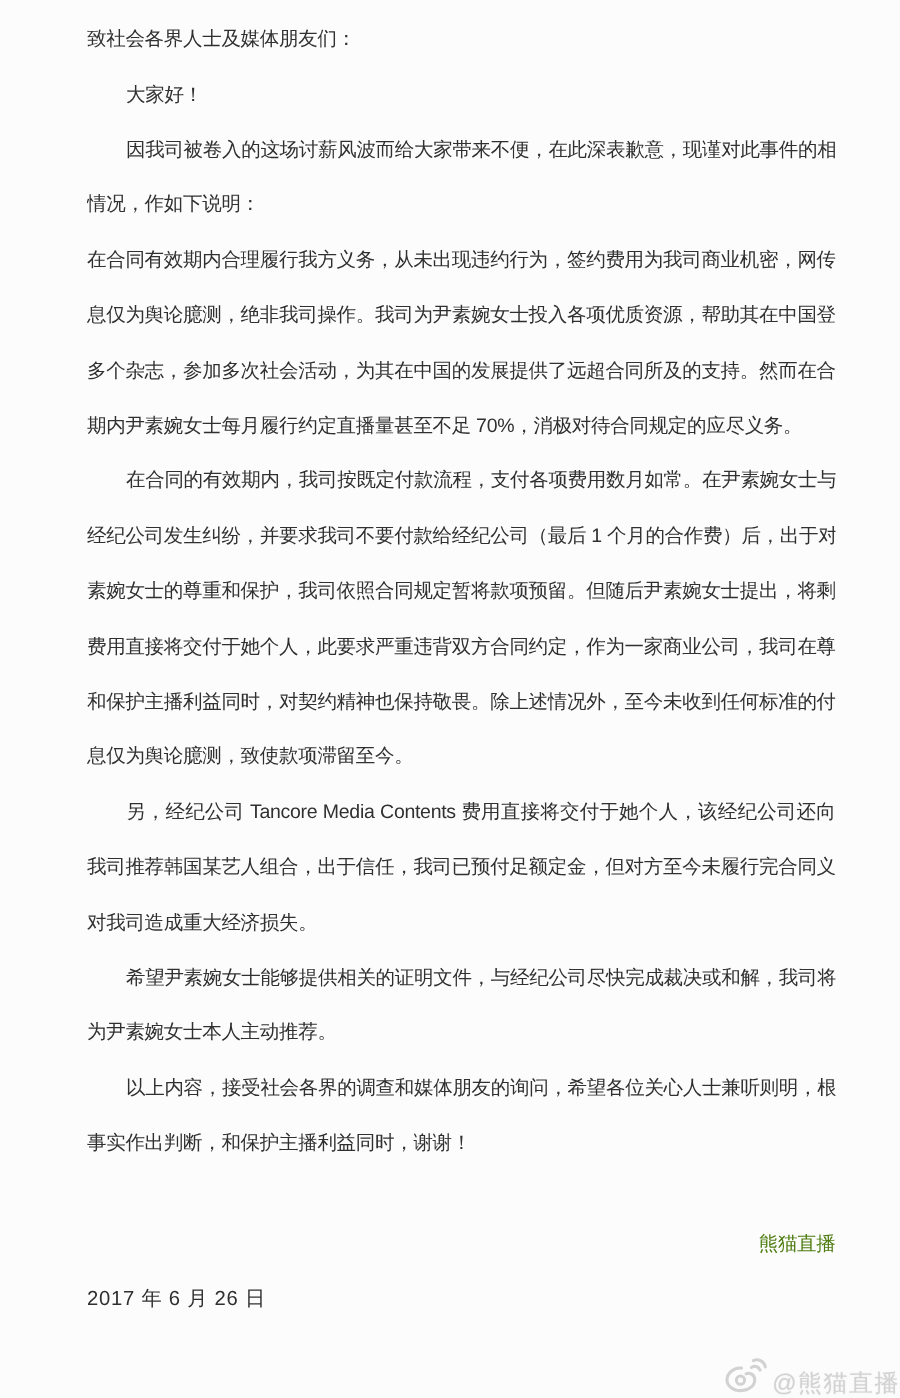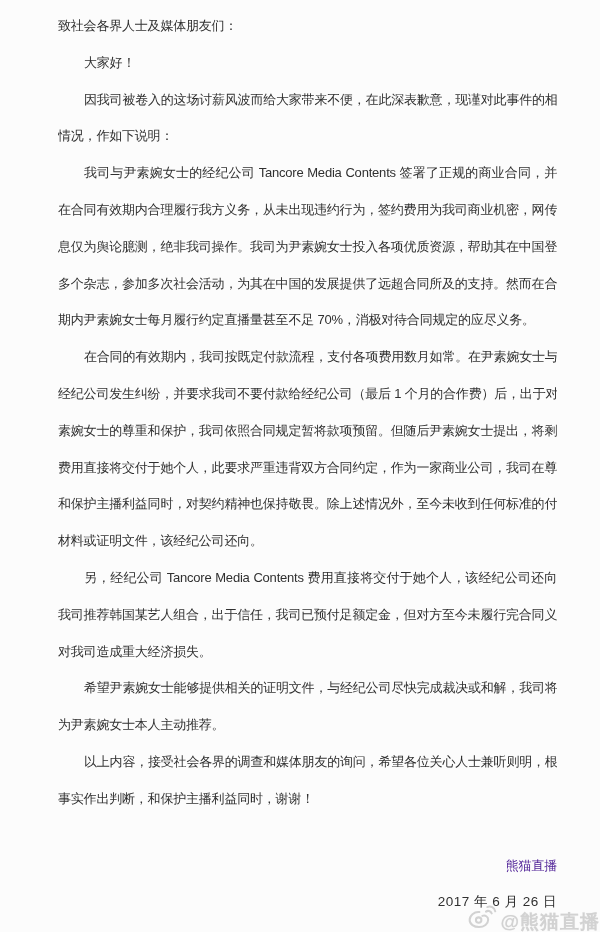--- a/index.html
+++ b/index.html
@@ -32,67 +32,66 @@
   .line.last {
     text-align-last: left;
   }
   .line.indent { text-indent: 2em; }
   .sig-block { width: 499px; }
   .signature {
     margin-top: 30px;
     height: 36.8px; line-height: 36.8px;
     font-size: 13px; letter-spacing: -0.2px;
     text-align: right;
-    color: #4c1d95;
+    color: #4d7c0f;
   }
   .sig-date {
     height: 36.8px; line-height: 36.8px;
     font-size: 13.5px; letter-spacing: 0.5px;
-    text-align: right;
+    text-align: left;
     color: #303030;
   }
   .watermark {
     position: absolute;
     right: 0; bottom: 1px;
     display: flex;
     align-items: flex-end;
     gap: 3px;
     pointer-events: none;
   }
   .wm-icon { display: inline-block; line-height: 0; padding-bottom: 1px; }
   .wm-text {
-    font-size: 19px;
-    font-weight: 700;
+    font-size: 16px;
+    font-weight: 400;
     letter-spacing: 1px;
     color: #d2d2d2;
     line-height: 1;
     text-shadow: 0 0 1px #e6e6e6;
   }
 </style>
 </head>
 <body>
 
 <div class="page">
 
   <div class="doc-body" id="doc-body">
       <div class="line last">致社会各界人士及媒体朋友们：</div>
       <div class="line last indent">大家好！</div>
       <div class="line indent">因我司被卷入的这场讨薪风波而给大家带来不便，在此深表歉意，现谨对此事件的相关</div>
       <div class="line last">情况，作如下说明：</div>
-      <div class="line indent">我司与尹素婉女士的经纪公司 Tancore Media Contents 签署了正规的商业合同，并</div>
       <div class="line">在合同有效期内合理履行我方义务，从未出现违约行为，签约费用为我司商业机密，网传信</div>
       <div class="line">息仅为舆论臆测，绝非我司操作。我司为尹素婉女士投入各项优质资源，帮助其在中国登上</div>
       <div class="line">多个杂志，参加多次社会活动，为其在中国的发展提供了远超合同所及的支持。然而在合同</div>
       <div class="line last">期内尹素婉女士每月履行约定直播量甚至不足 70%，消极对待合同规定的应尽义务。</div>
       <div class="line indent">在合同的有效期内，我司按既定付款流程，支付各项费用数月如常。在尹素婉女士与该</div>
       <div class="line">经纪公司发生纠纷，并要求我司不要付款给经纪公司（最后 1 个月的合作费）后，出于对尹</div>
       <div class="line">素婉女士的尊重和保护，我司依照合同规定暂将款项预留。但随后尹素婉女士提出，将剩余</div>
       <div class="line">费用直接将交付于她个人，此要求严重违背双方合同约定，作为一家商业公司，我司在尊重</div>
       <div class="line">和保护主播利益同时，对契约精神也保持敬畏。除上述情况外，至今未收到任何标准的付款</div>
-      <div class="line last">材料或证明文件，该经纪公司还向。</div>
+      <div class="line last">息仅为舆论臆测，致使款项滞留至今。</div>
       <div class="line indent">另，经纪公司 Tancore Media Contents 费用直接将交付于她个人，该经纪公司还向</div>
       <div class="line">我司推荐韩国某艺人组合，出于信任，我司已预付足额定金，但对方至今未履行完合同义务，</div>
       <div class="line last">对我司造成重大经济损失。</div>
       <div class="line indent">希望尹素婉女士能够提供相关的证明文件，与经纪公司尽快完成裁决或和解，我司将一</div>
       <div class="line last">为尹素婉女士本人主动推荐。</div>
       <div class="line indent">以上内容，接受社会各界的调查和媒体朋友的询问，希望各位关心人士兼听则明，根据</div>
       <div class="line last">事实作出判断，和保护主播利益同时，谢谢！</div>
     </div>
 
   <div class="sig-block">

